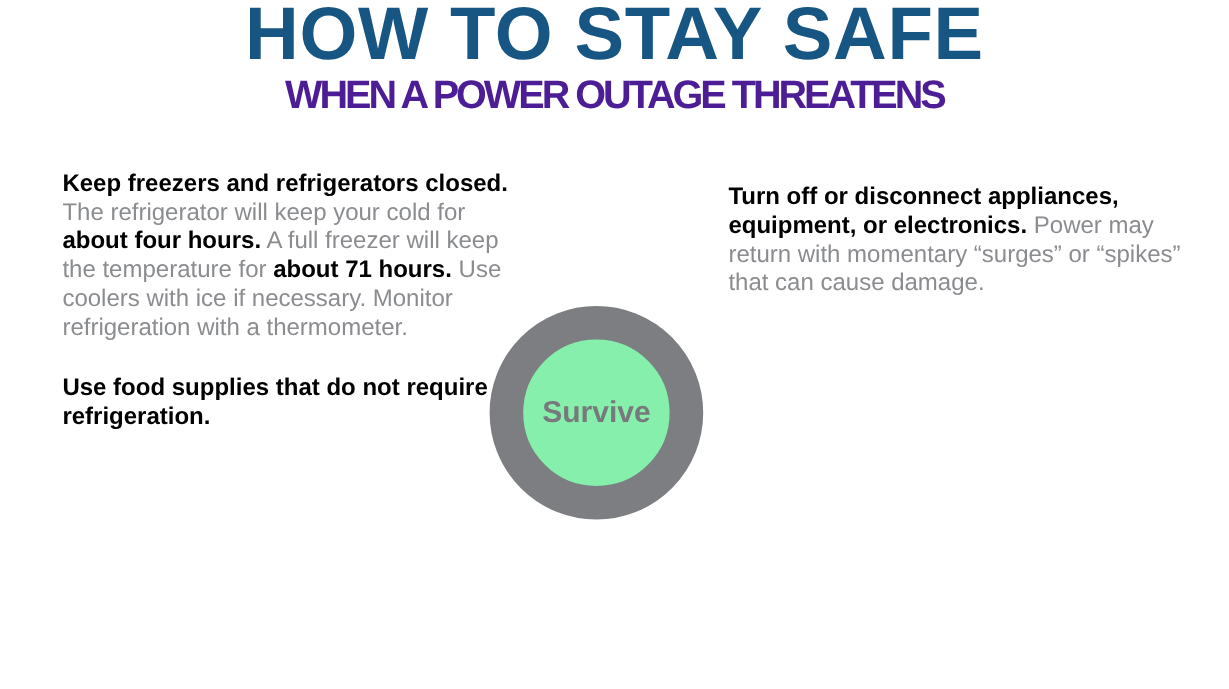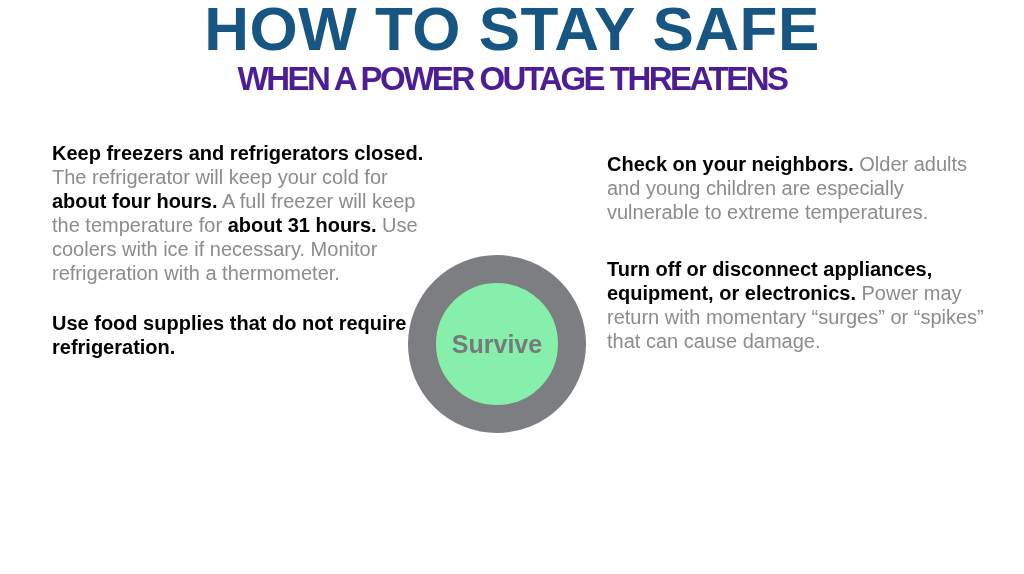--- a/index.html
+++ b/index.html
@@ -66,32 +66,31 @@
 <body>
 
 <div class="page">
 
   <header>
     <h1 class="main-title">HOW TO STAY SAFE</h1>
     <h2 class="subtitle">WHEN A POWER OUTAGE THREATENS</h2>
   </header>
 
   <section class="col col-left">
-    <p><span class="b">Keep freezers and refrigerators closed.</span><span> The refrigerator will keep your cold for </span><span class="b">about four hours.</span><span> A full freezer will keep the temperature for </span><span class="b">about 31 hours.</span><span> Use coolers with ice if necessary. Monitor refrigeration with a thermometer.</span></p>
+    <p><span class="b">Keep freezers and refrigerators closed.</span><span> The refrigerator will keep your cold for </span><span class="b">about four hours.</span><span> A full freezer will keep the temperature for </span><span class="b">about 71 hours.</span><span> Use coolers with ice if necessary. Monitor refrigeration with a thermometer.</span></p>
 
     <p><span class="b">Use food supplies that do not require refrigeration.</span></p>
 
   </section>
 
   <div class="badge">
     <div class="badge-text">
       <span class="badge-line1">Survive</span>
     </div>
   </div>
 
   <section class="col col-right">
-    <p><span class="b">Check on your neighbors.</span><span> Older adults and young children are especially vulnerable to extreme temperatures.</span></p>
 
 
     <p><span class="b">Turn off or disconnect appliances, equipment, or electronics.</span><span> Power may return with momentary “surges” or “spikes” that can cause damage.</span></p>
   </section>
 
 </div>
 
 </body></html>

